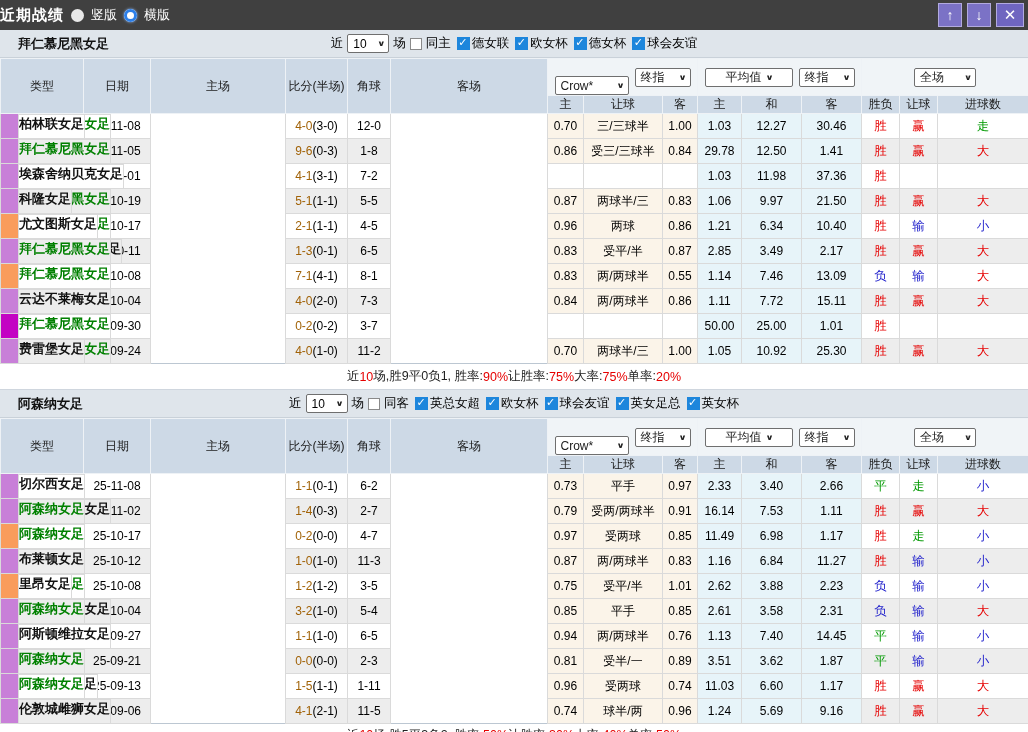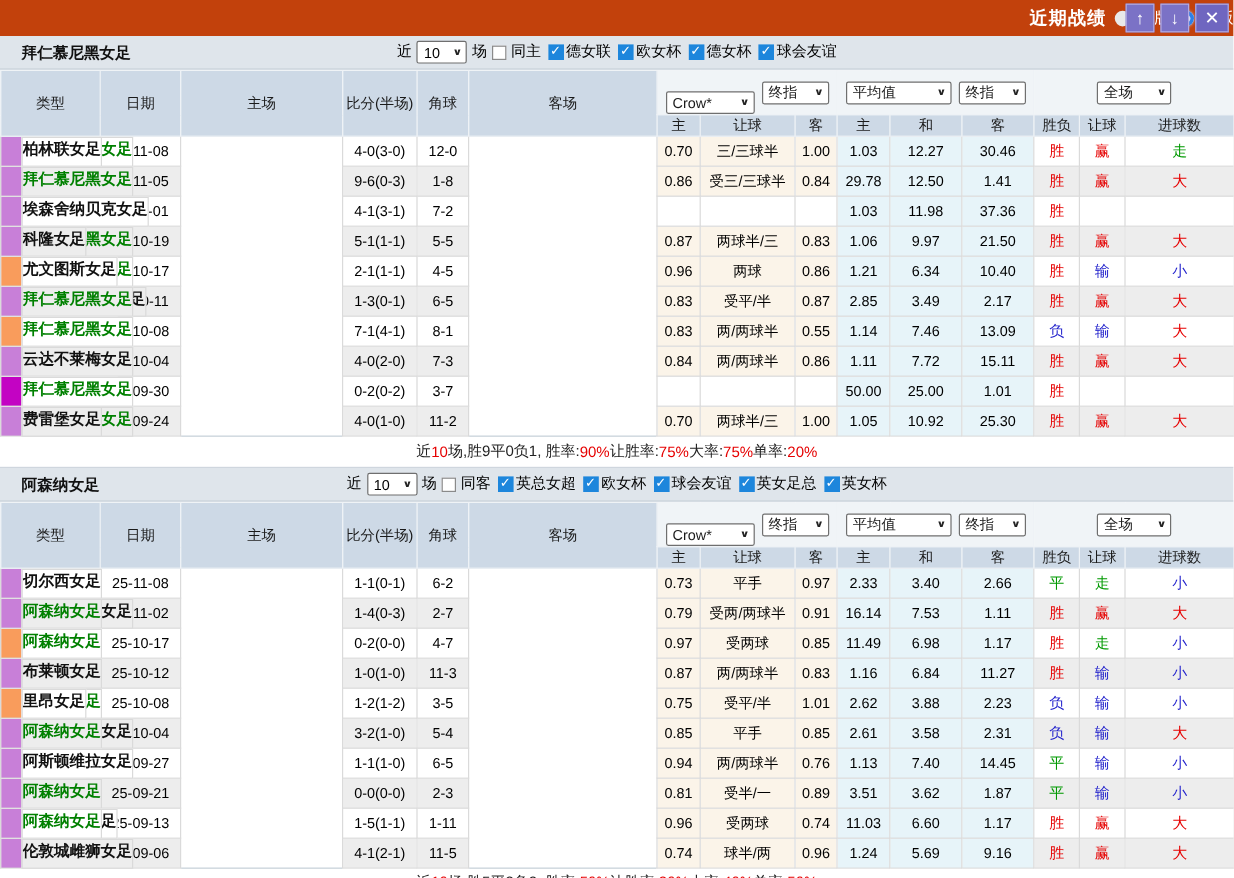--- a/index.html
+++ b/index.html
@@ -1,21 +1,21 @@
 <!DOCTYPE html>
 <html><head>
 <meta charset="utf-8">
 <style>
   * { box-sizing: border-box; margin: 0; padding: 0; }
   html,body { width:1028px; height:732px; overflow:hidden; background:#fff;
     font-family:"Liberation Sans","DejaVu Sans",sans-serif; font-size:12px; color:#000; }
 
   
-  .titlebar { height:30px; background:#c2410c; position:relative;
-    display:flex; align-items:center; justify-content:flex-end; }
+  .titlebar { height:30px; background:#404040; position:relative;
+    display:flex; align-items:center; justify-content:flex-start; }
   .tb-center { display:flex; align-items:center; gap:7px; color:#fff; }
   .tb-title { font-weight:bold; font-size:15px; letter-spacing:1px; }
   .radio { width:13px; height:13px; border-radius:50%; display:inline-block; vertical-align:middle; }
   .radio.sel { background:#e9e9e9; }
   .radio.unsel { background:#fff; box-shadow: inset 0 0 0 3px #2d7fe8, 0 0 3px #9cc4ff; }
   .rlabel { font-size:13px; }
   .tb-buttons { position:absolute; right:4px; top:3px; display:flex; gap:5px; }
   .wbtn { width:24px; height:24px; background:#7b72c6; border:1px solid #b2aae0;
     color:#fff; display:flex; align-items:center; justify-content:center;
     font-size:14px; font-weight:bold; cursor:pointer; }
@@ -31,40 +31,40 @@
   .cb.checked::after { content:"✓"; position:absolute; left:1.5px; top:-1.5px;
     color:#fff; font-size:11px; font-weight:bold; }
   .cb.unchecked { width:12px; height:12px; background:#fff; border:1px solid #8a8a8a; }
   .cb-group { display:inline-flex; align-items:center; gap:2px; margin-left:2px; }
 
   
   .select { display:inline-flex; align-items:center; justify-content:space-between;
     background:#fff; border:1px solid #6f6f6f; border-radius:2px; height:19px;
     padding:0 3px 0 5px; font-size:12px; cursor:default; gap:4px; }
   .arr { font-size:10px; font-weight:bold; transform:scaleY(.8); color:#222; }
-  .w44 { width:42px; } .w72 { width:74px;margin-top:17px; } .w56 { width:56px; } .w86 { width:88px; } .w62 { width:62px; }
+  .w44 { width:42px; } .w72 { width:74px;margin-top:17px; } .w56 { width:56px; } .w86 { width:88px;justify-content:center; } .w62 { width:62px; }
 
   
   table.match-table { width:1028px; table-layout:fixed; border-collapse:collapse;
     border:1px solid #bcc7d2; }
   thead th { background:#cdd9e6; border:1px solid #eef2f6; font-weight:normal;
     color:#1a1a1a; font-size:12px; }
   tr.ht th { height:21px; }
   tr.hs th { height:17px; }
   th.selcell { background:#f0f4f7; }
   .selwrap { display:flex; justify-content:center; align-items:center; gap:6px; }
   tbody td { height:25px; text-align:center; border:1px solid #dadada;
     white-space:nowrap; overflow:hidden; font-size:12px; padding:0; }
   tbody tr:nth-child(even) td { background:#ededed; }
   tbody tr:nth-child(odd) td { background:#fff; }
   tbody td.type { color:#fff; }
   tbody tr td.cream { background:#fbf4e9; }
   tbody tr td.blue { background:#e7f4f9; }
   td .focus { color:#008000; }
-  .score-main { color:#000000; }
+  .score-main { color:#a16207; }
   .score-half { color:#000; }
   .num-badge { background:#e60000; color:#fff; font-size:11px; padding:0 2px;
     margin-right:1px; display:inline-block; line-height:13px; }
   td.outcome { font-size:12.5px; }
 
   
   .summary { height:26px; display:flex; align-items:center; justify-content:center;
     background:#fff; border-bottom:1px solid #cfd6de; font-size:12.5px; color:#222; }
   .summary.last { height:22px; border-bottom:none; }
   .summary .red { color:#e60000; }

